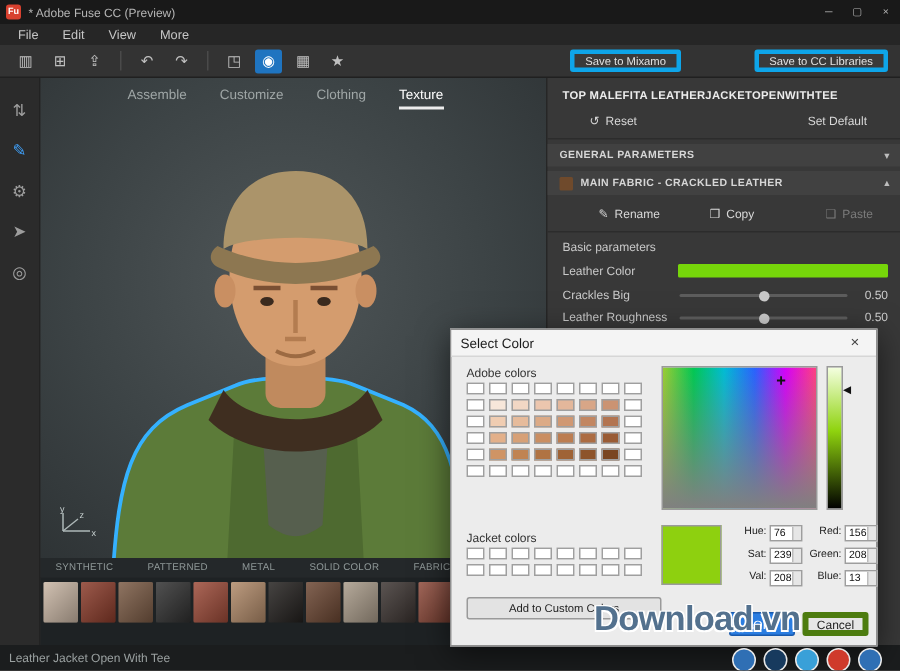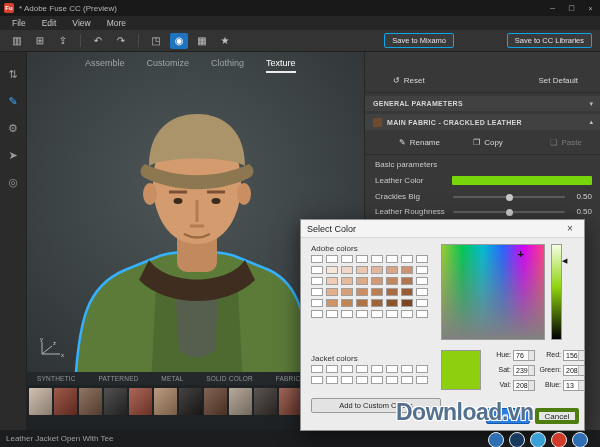--- a/index.html
+++ b/index.html
@@ -18,21 +18,21 @@
   
   .menubar{position:absolute;left:0;top:16px;width:600px;height:14px;background:#262626;display:flex;align-items:center;padding-left:4px;}
   .menu-item{font-size:8.5px;color:#c7c7c7;padding:0 8px;}
 
   
   .toolbar{position:absolute;left:0;top:30px;width:600px;height:22px;background:#333;border-bottom:1px solid #202020;
            display:flex;align-items:center;padding-left:8px;}
   .tool-icon{width:18px;height:16px;color:#c0c0c0;font-size:10px;display:flex;align-items:center;justify-content:center;margin-right:5px;}
   .tool-icon.active{background:#1f74c0;border-radius:2px;color:#fff;}
   .tool-sep{width:1px;height:13px;background:#4a4a4a;margin:0 8px 0 3px;}
-  .tb-btn{position:absolute;top:3px;height:15px;border:1px solid #0ea5e9;border-radius:2px;color:#e2e2e2;
+  .tb-btn{position:absolute;top:3px;height:15px;border:3px solid #0ea5e9;border-radius:2px;color:#e2e2e2;
           font-size:7.5px;display:flex;align-items:center;padding:0 7px;background:#3a3a3a;white-space:nowrap;}
   .tb-btn.mixamo{right:146px;}
   .tb-btn.cc{right:8px;}
 
   
   .left-rail{position:absolute;left:0;top:52px;width:27px;height:378px;background:#2b2b2b;border-right:1px solid #222;
              display:flex;flex-direction:column;align-items:center;padding-top:16px;gap:15px;}
   .rail-icon{color:#9d9d9d;font-size:11px;line-height:12px;}
   .rail-icon.active{color:#3fa3ff;}
 
@@ -219,20 +219,21 @@
       <div class="thumb" style="background: rgb(143, 74, 58);"></div>
       <div class="thumb" style="background: rgb(196, 169, 142);"></div>
       <div class="thumb" style="background: rgb(42, 42, 42);"></div>
     </div>
 
   <div class="statusbar">
     <div class="status-text">Leather Jacket Open With Tee</div>
   </div>
 
   <div class="right-panel">
+    <div class="rp-header">TOP MALEFITA LEATHERJACKETOPENWITHTEE</div>
 
     <div class="rp-link" style="left:28px;">
       <span>↺</span>
       <span>Reset</span>
     </div>
     <div class="rp-link" style="right:22px;">
       <span>Set Default</span>
     </div>
 
     <div class="rp-divider" style="top:40px;"></div>

